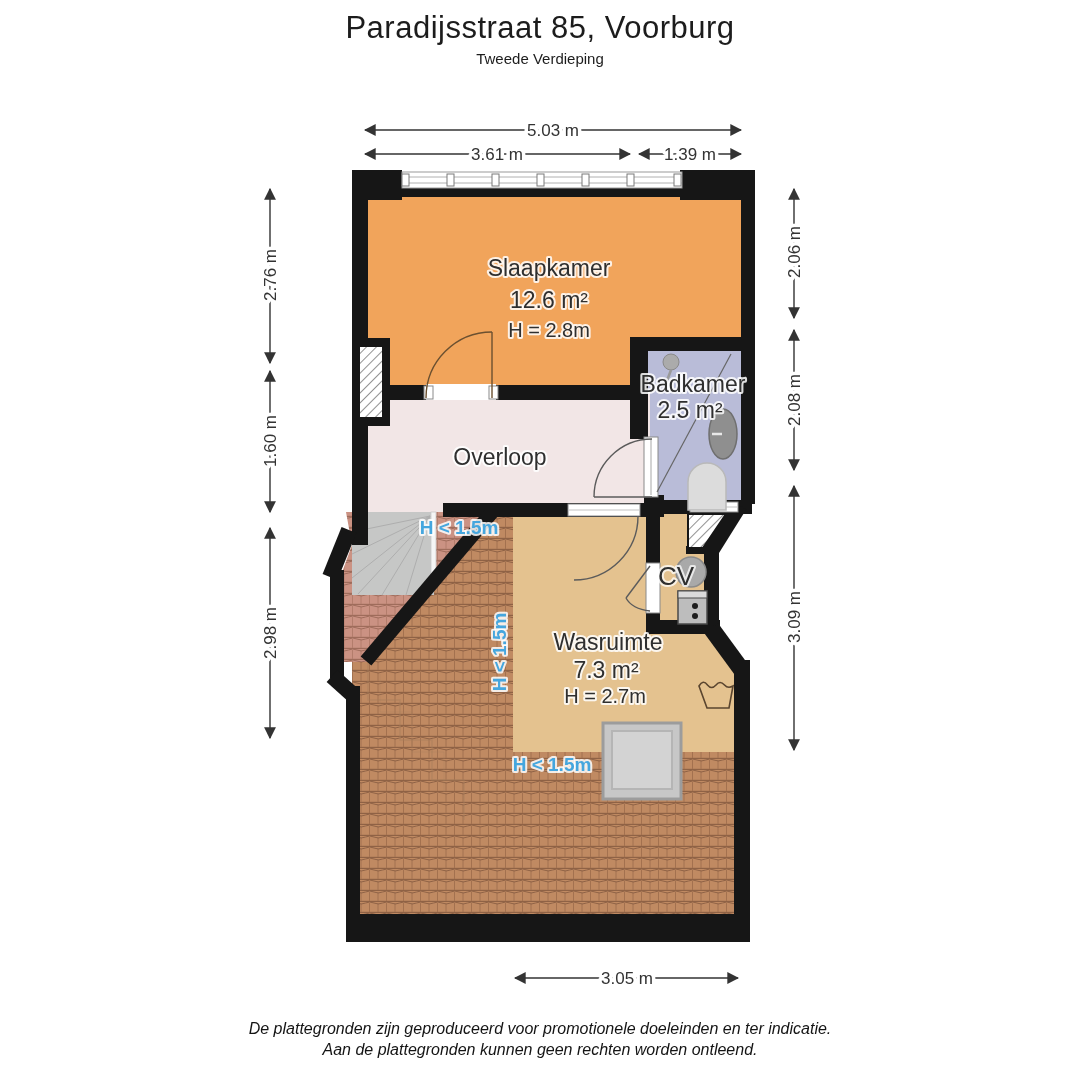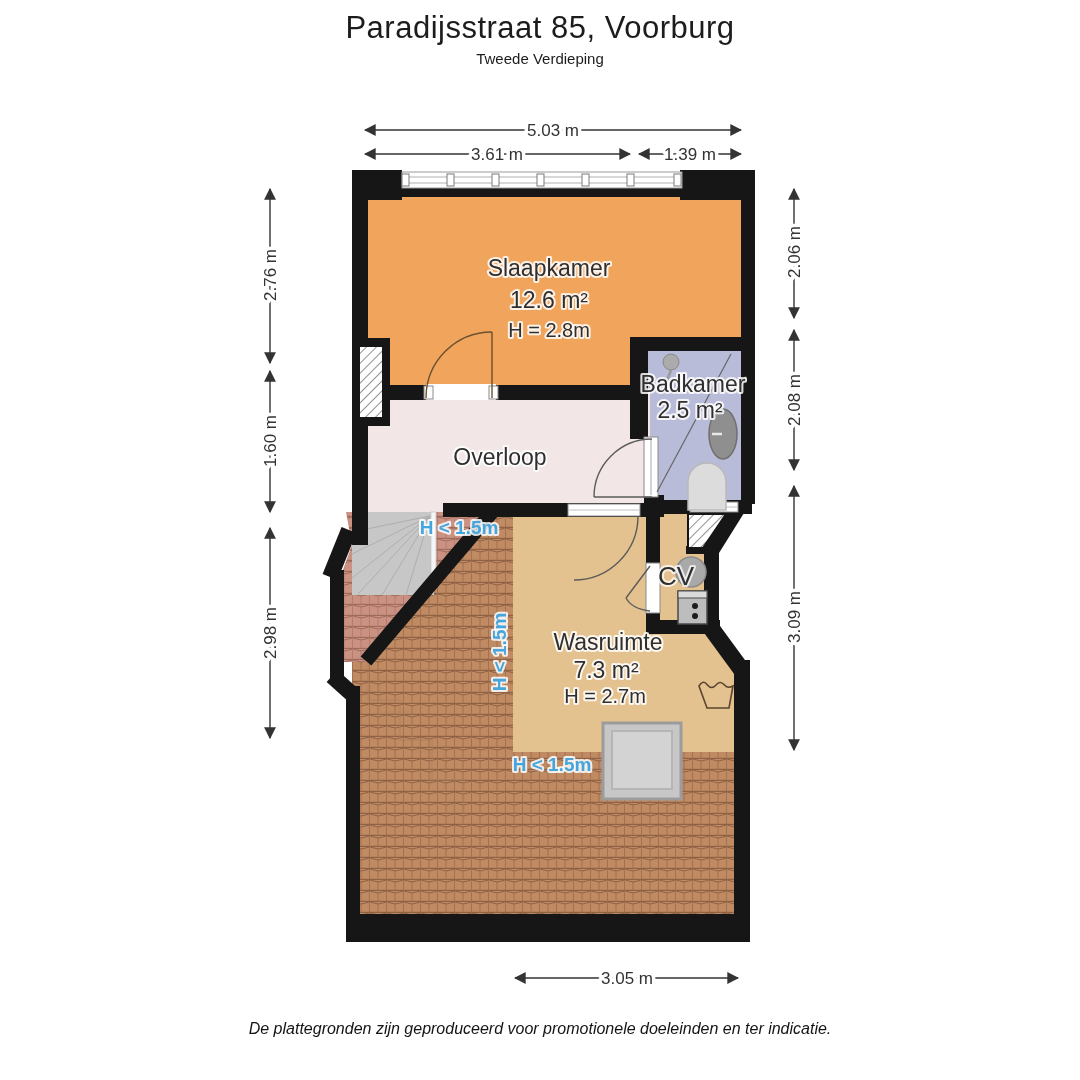--- a/index.html
+++ b/index.html
@@ -223,13 +223,14 @@
     <line class="dim-l" x1="794" y1="486" x2="794" y2="750" marker-start="url(#arr)" marker-end="url(#arr)"></line>
     <text class="dim-t" x="794" y="617" transform="rotate(-90 794 617)" dy="6">3.09 m</text>
 
     <line class="dim-l" x1="515" y1="978" x2="738" y2="978" marker-start="url(#arr)" marker-end="url(#arr)"></line>
     <text class="dim-t" x="627" y="984">3.05 m</text>
   </g>
 </svg>
 
 <div class="ftr">
   <div>De plattegronden zijn geproduceerd voor promotionele doeleinden en ter indicatie.</div>
+  <div>Aan de plattegronden kunnen geen rechten worden ontleend.</div>
 </div>
 
 </body></html>

